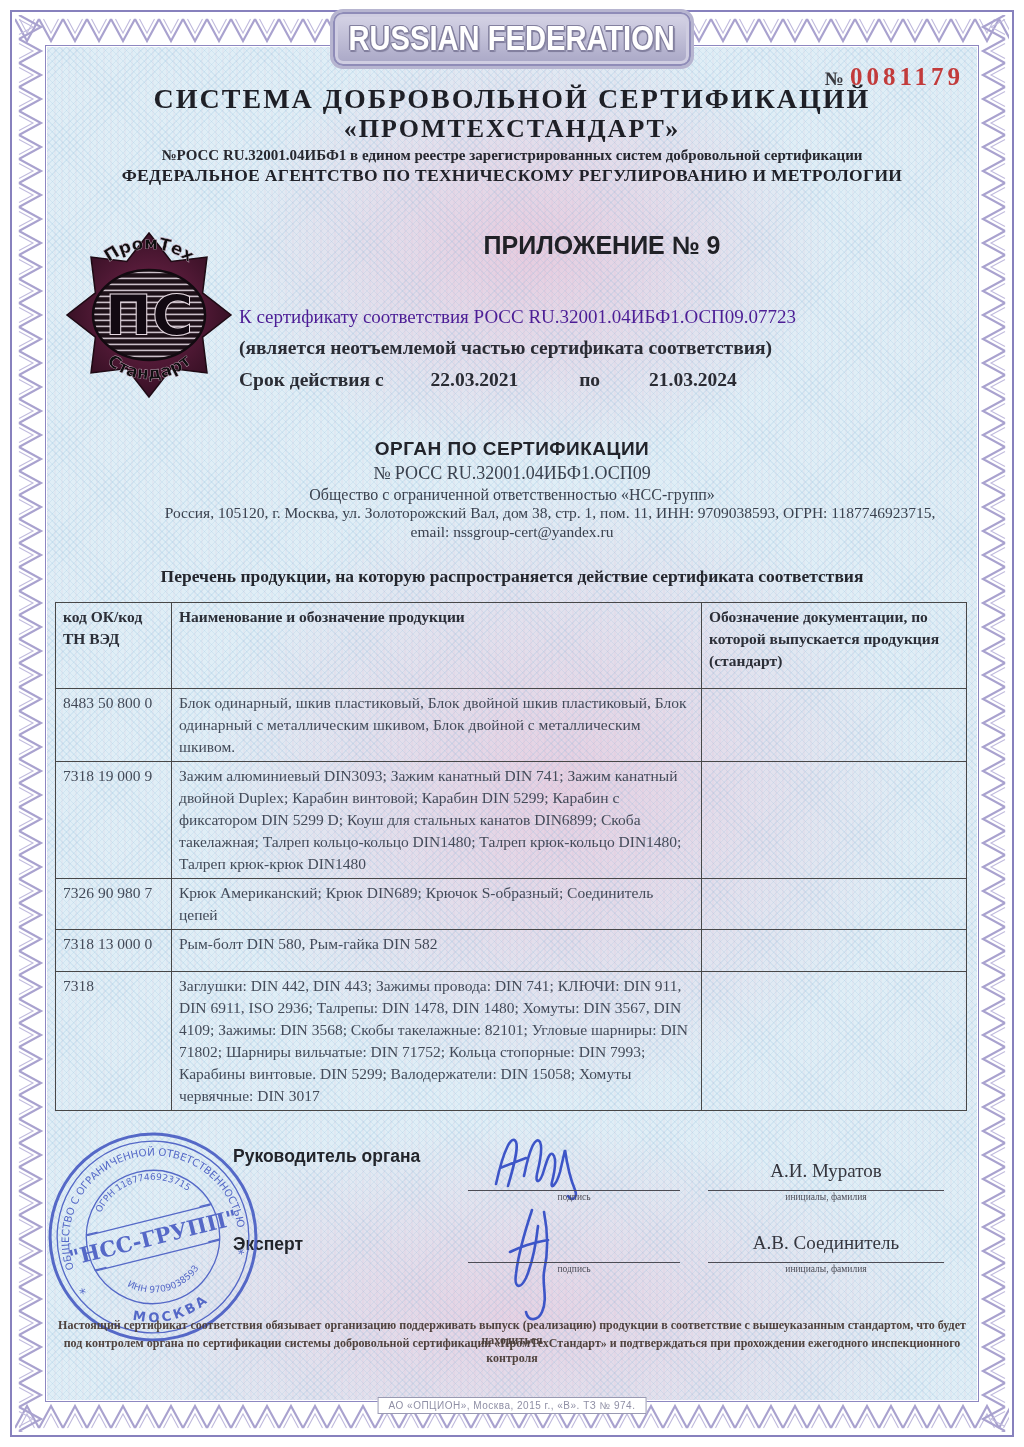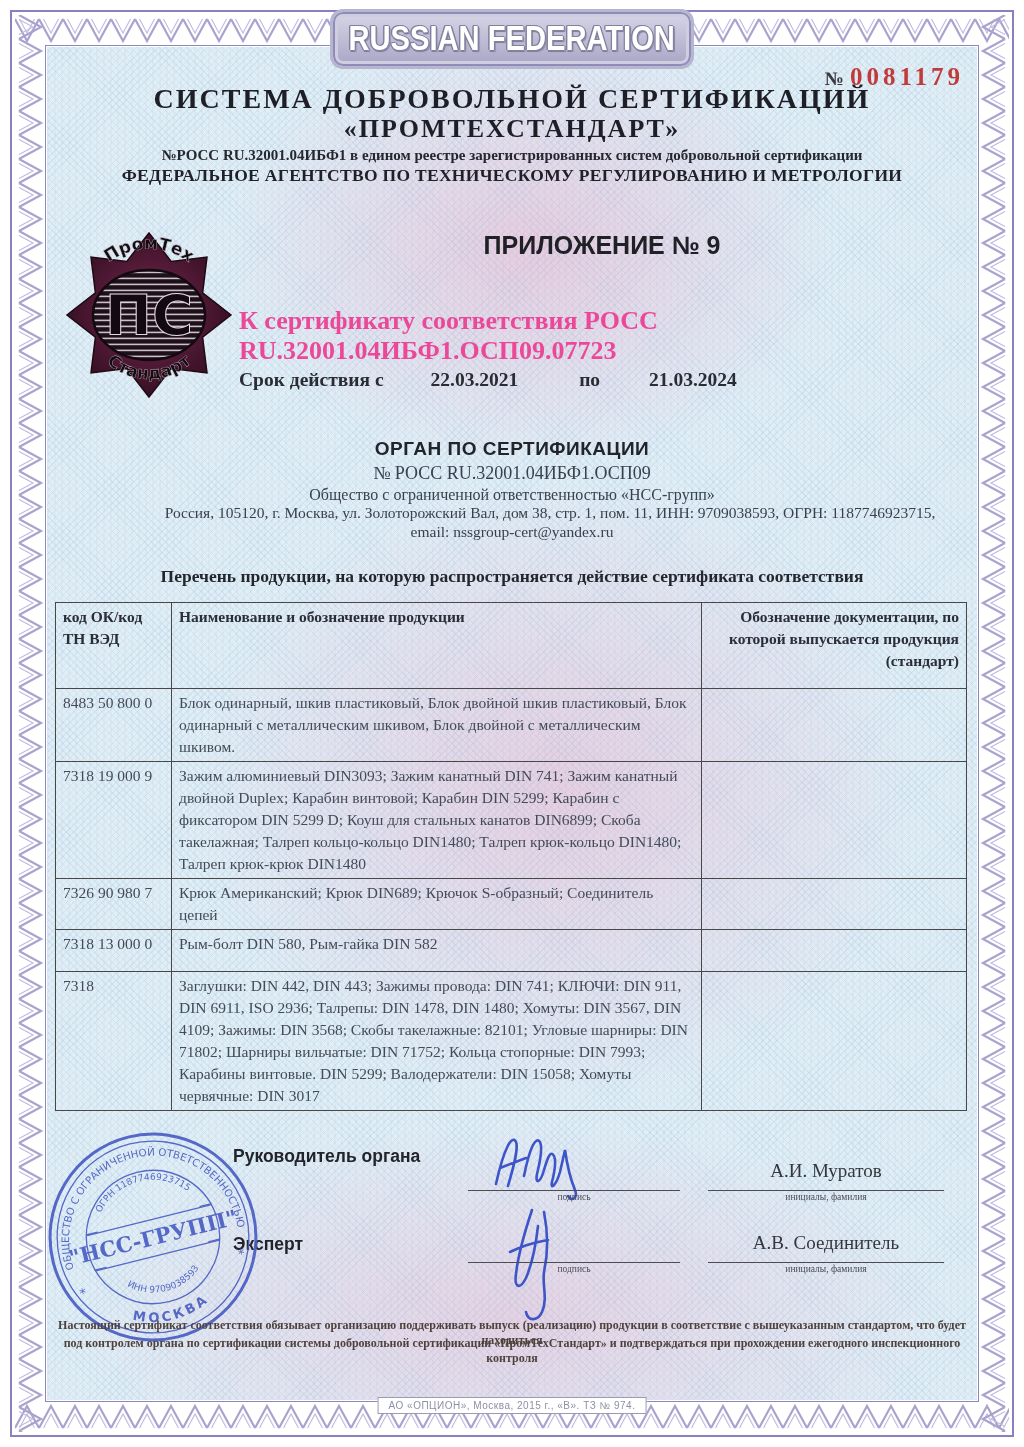--- a/index.html
+++ b/index.html
@@ -53,42 +53,42 @@
     font-size:26px;font-weight:bold;letter-spacing:2px;color:#1e1f26;}
   .reg-line{position:absolute;top:147px;left:0;width:100%;text-align:center;
     font-size:15px;font-weight:bold;color:#26272e;}
   .agency-line{position:absolute;top:165px;left:0;width:100%;text-align:center;
     font-size:17.5px;font-weight:bold;letter-spacing:0.3px;color:#202128;}
   
   .logo{position:absolute;left:64px;top:226px;width:170px;height:180px;}
   
   .appendix-title{position:absolute;top:231px;left:240px;width:724px;text-align:center;
     font-family:"Liberation Sans",sans-serif;font-size:25px;font-weight:bold;color:#202126;}
-  .cert-ref1{position:absolute;top:306px;left:239px;font-size:26px;font-weight:bold;color:#ec4899;}
+  .cert-ref1{position:absolute;top:306px;left:239px;font-size:19px;font-weight:normal;color:#4c1d95;}
   .cert-ref2{position:absolute;top:337px;left:239px;font-size:19.5px;font-weight:bold;color:#2a2c34;}
   .validity{position:absolute;top:369px;left:239px;font-size:19.5px;font-weight:bold;color:#2a2c34;}
   .validity .d1{margin-left:42px;}
   .validity .po{margin-left:56px;}
   .validity .d2{margin-left:44px;}
   
   .org-title{position:absolute;top:438px;left:0;width:100%;text-align:center;
     font-family:"Liberation Sans",sans-serif;font-size:19px;font-weight:bold;color:#22242b;letter-spacing:0.5px;}
   .org-number{position:absolute;top:463px;left:0;width:100%;text-align:center;font-size:18px;color:#3a414e;}
   .org-name{position:absolute;top:486px;left:0;width:100%;text-align:center;font-size:16px;color:#3a414e;}
   .org-address{position:absolute;top:504px;left:0;width:100%;text-align:center;font-size:15.5px;color:#3a414e;margin-left:38px;}
   .org-email{position:absolute;top:523px;left:0;width:100%;text-align:center;font-size:15.5px;color:#3a414e;}
   .products-heading{position:absolute;top:566px;left:0;width:100%;text-align:center;
     font-size:17.5px;font-weight:bold;color:#24262d;}
   
   .ptable{position:absolute;top:602px;left:55px;width:911px;border-collapse:collapse;table-layout:fixed;
     font-size:15.5px;color:#434a58;line-height:1.42;}
   .ptable col.c1{width:116px;} .ptable col.c2{width:530px;} .ptable col.c3{width:265px;}
   .ptable th,.ptable td{border:1px solid #474747;padding:3px 7px;vertical-align:top;text-align:left;font-weight:normal;}
   .ptable th{font-weight:bold;color:#2b2e37;font-size:15.5px;}
-  .ptable th.center{text-align:right;}
+  .ptable th.center{text-align:left;}
   tr.r-head{height:86px;} tr.r0{height:67px;} tr.r1{height:95px;}
   tr.r2{height:45px;} tr.r3{height:42px;} tr.r4{height:112px;}
   
   .sig-label{position:absolute;font-family:"Liberation Sans",sans-serif;font-size:17.5px;font-weight:bold;color:#22242a;}
   .lab-head{left:233px;top:1146px;} .lab-expert{left:233px;top:1234px;}
   .sig-line{position:absolute;border-top:1.4px solid #4c4c54;}
   .l1a{left:468px;top:1190px;width:212px;} .l1b{left:708px;top:1190px;width:236px;}
   .l2a{left:468px;top:1262px;width:212px;} .l2b{left:708px;top:1262px;width:236px;}
   .sig-caption{position:absolute;font-size:9.5px;color:#4e4e58;text-align:center;}
   .cap1a{left:468px;top:1192px;width:212px;} .cap1b{left:708px;top:1192px;width:236px;}
@@ -197,20 +197,21 @@
         <textPath href="#lg-top" startOffset="50%" text-anchor="middle">ПромТех</textPath>
       </text>
       <text font-family="DejaVu Sans, sans-serif" font-weight="bold" font-size="17" fill="#0f0f10" stroke="#caa9be" stroke-width="0.4">
         <textPath href="#lg-bot" startOffset="50%" text-anchor="middle">Стандарт</textPath>
       </text>
     </svg>
   </div>
 
   <div class="appendix-title">ПРИЛОЖЕНИЕ № 9</div>
   <div class="cert-ref1">К сертификату соответствия РОСС RU.32001.04ИБФ1.ОСП09.07723</div>
+  <div class="cert-ref2">(является неотъемлемой частью сертификата соответствия)</div>
   <div class="validity">
     <span>Срок действия с</span>
     <span class="d1">22.03.2021</span>
     <span class="po">по</span>
     <span class="d2">21.03.2024</span>
   </div>
 
   <div class="org-title">ОРГАН ПО СЕРТИФИКАЦИИ</div>
   <div class="org-number">№ РОСС RU.32001.04ИБФ1.ОСП09</div>
   <div class="org-name">Общество с ограниченной ответственностью «НСС-групп»</div>

